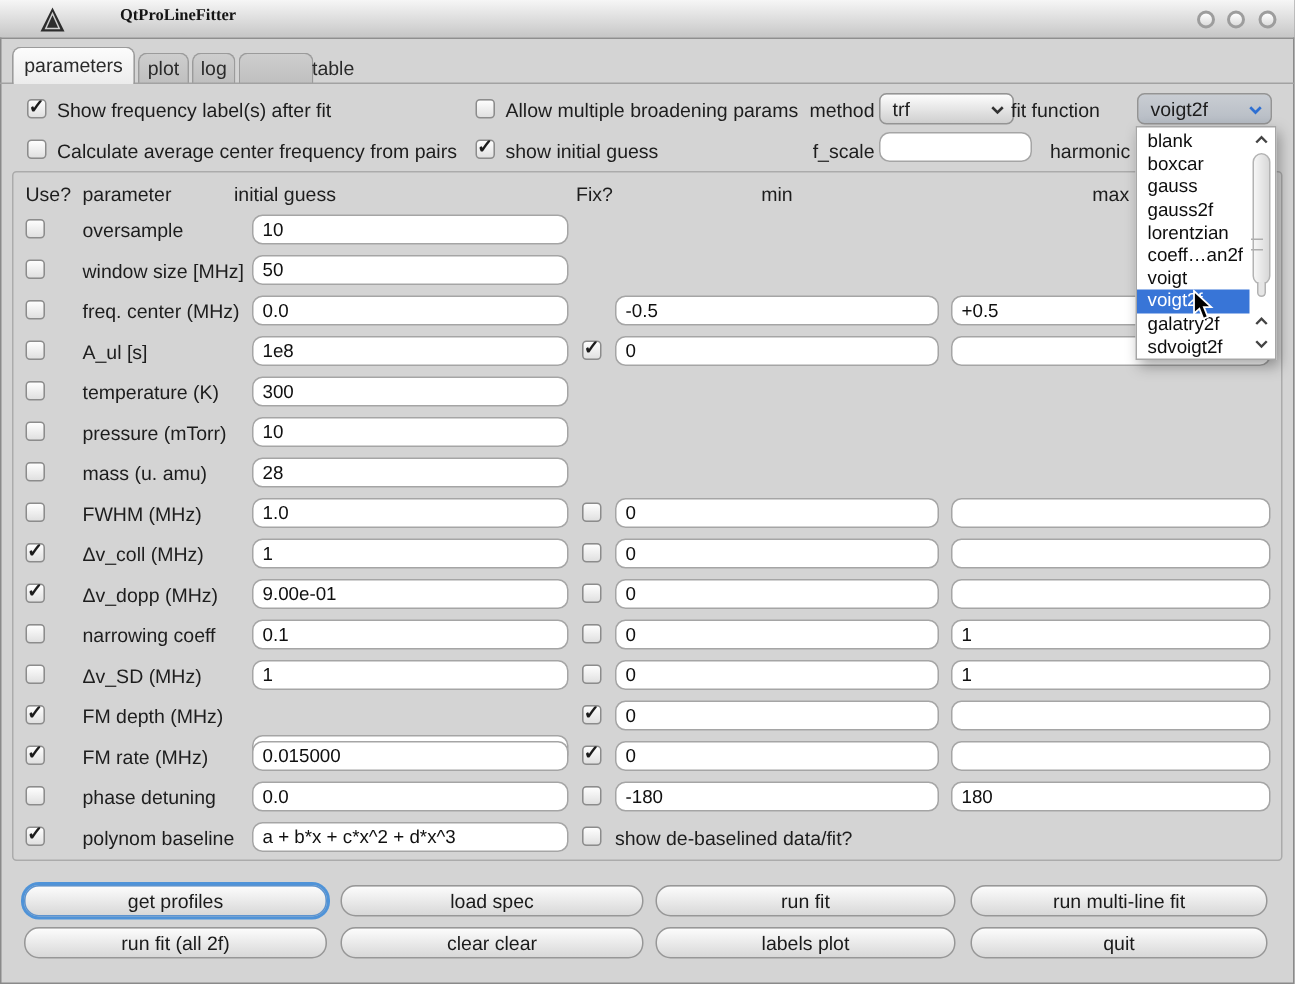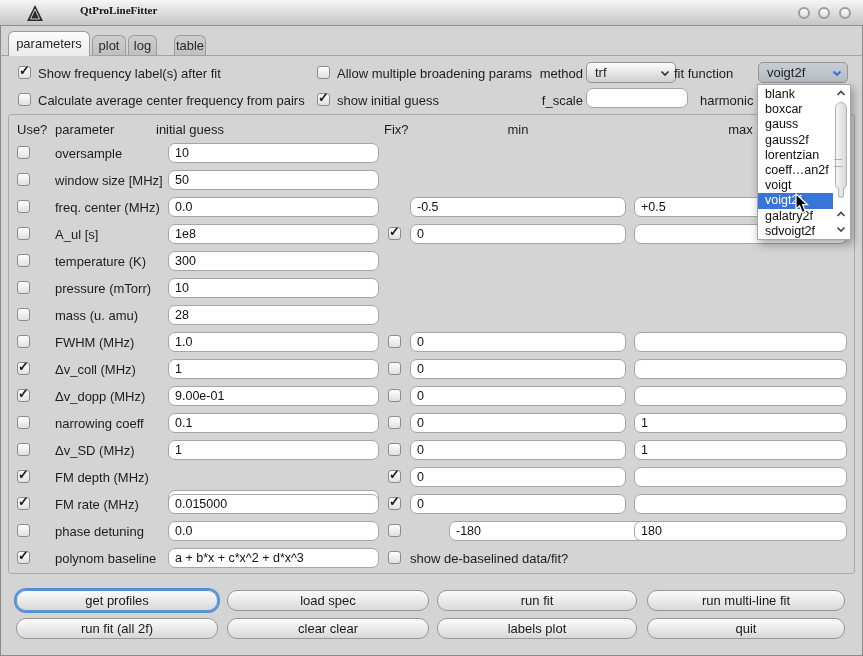--- a/index.html
+++ b/index.html
@@ -74,21 +74,21 @@
   <span class="wbtn" style="left:798px"></span>
   <span class="wbtn" style="left:818px"></span>
   <span class="wbtn" style="left:839px"></span>
 </div>
 
 <div class="tabline"></div>
 <div id="tabbar">
     <div class="tab active" style="left: 8px; width: 82px;">parameters</div>
     <div class="tab inactive" style="left: 92px; width: 34px;">plot</div>
     <div class="tab inactive" style="left: 128px; width: 29px;">log</div>
-    <div class="tab inactive" style="left: 174px; width: 32px;">table</div>
+    <div class="tab inactive" style="left: 159px; width: 22px; padding-left: 48px;">table</div>
   </div>
 
 <span class="cb" style="left:18px;top:66px">
     <span class="mark">✓</span>
   </span>
 <span class="lbl" style="left:38px;top:66px">Show frequency label(s) after fit</span>
 
 <span class="cb" style="left:18px;top:93px"></span>
 <span class="lbl" style="left:38px;top:93px">Calculate average center frequency from pairs</span>
 
@@ -237,21 +237,21 @@
         <span class="mark">✓</span>
       </span>
       <input class="field" readonly="" value="0" style="left: 410px; top: 0px; width: 216px;">
       <input class="field" readonly="" style="left: 634px; top: 0px; width: 213px;">
     </div>
     <div class="row" style="top: 521px;">
       <span class="cb" style="left: 17px; top: 3px;"></span>
       <span class="param">phase detuning</span>
       <input class="field" readonly="" value="0.0" style="left: 168px; top: 0px; width: 211px;">
       <span class="cb" style="left: 388px; top: 3px;"></span>
-      <input class="field" readonly="" value="-180" style="left: 410px; top: 0px; width: 216px; margin-left: 39px;">
+      <input class="field" readonly="" value="-180" style="left: 410px; top: 0px; width: 216px;">
       <input class="field" readonly="" value="180" style="left: 634px; top: 0px; width: 213px;">
     </div>
     <div class="row" style="top: 548px;">
       <span class="cb" style="left: 17px; top: 3px;">
         <span class="mark">✓</span>
       </span>
       <span class="param">polynom baseline</span>
       <input class="field" readonly="" value="a + b*x + c*x^2 + d*x^3" style="left: 168px; top: 0px; width: 211px;">
       <span class="cb" style="left: 388px; top: 3px;"></span>
       <span class="note-lbl">show de-baselined data/fit?</span>

